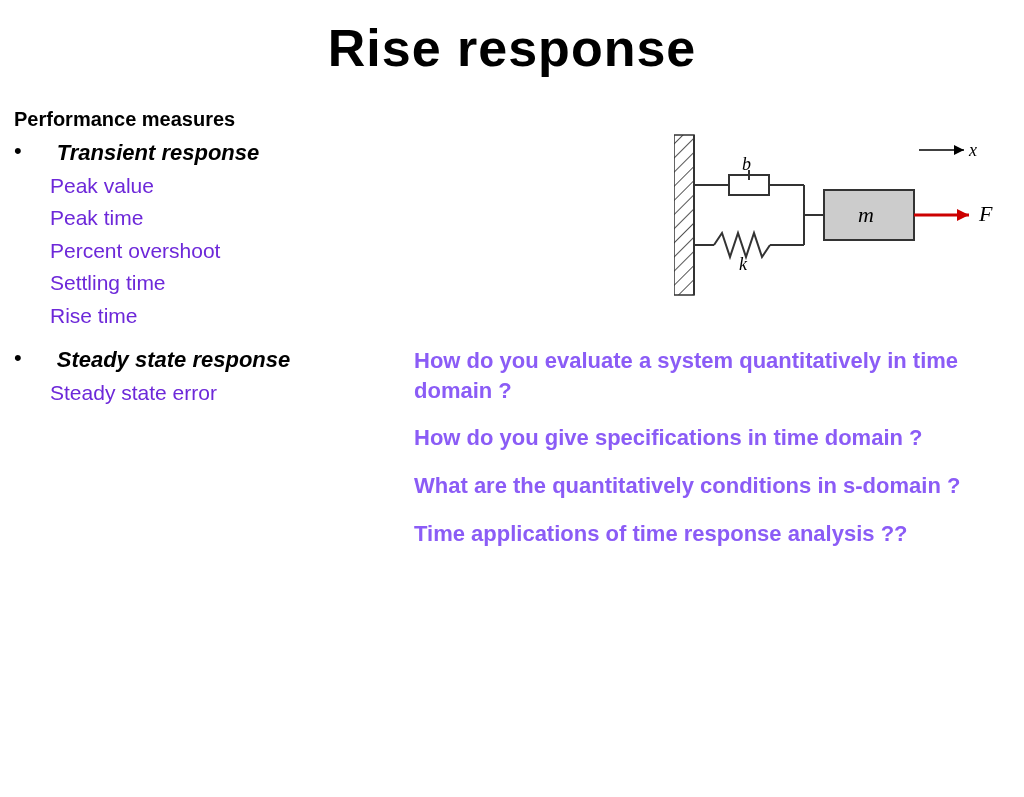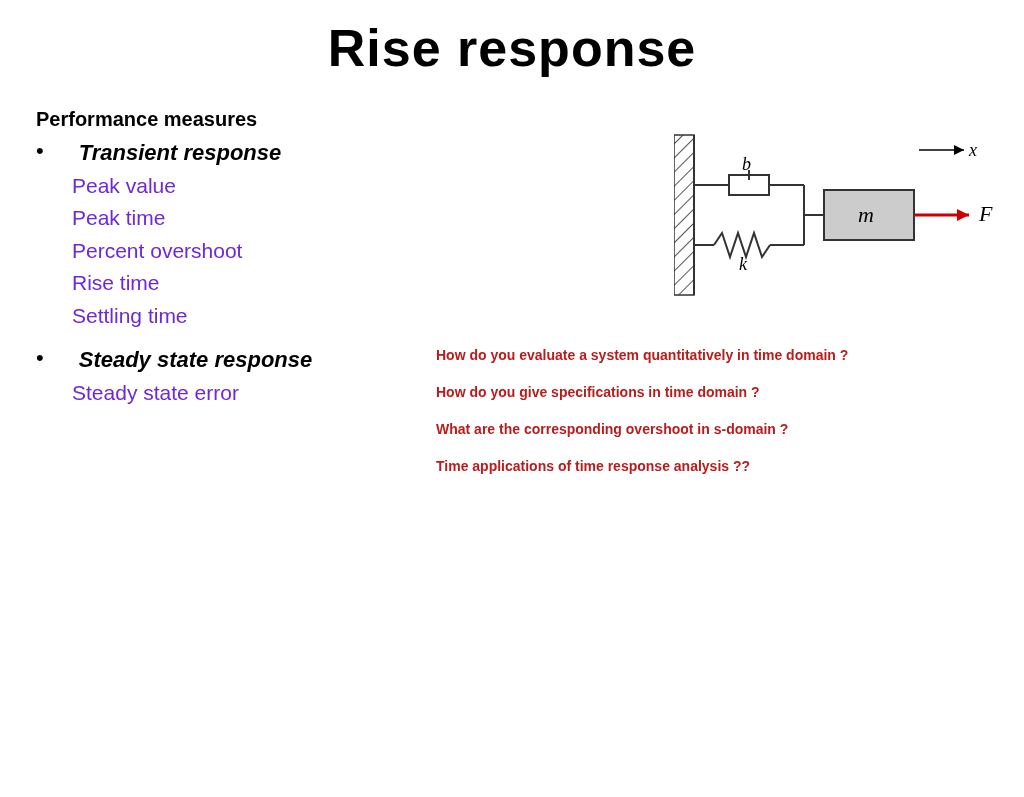--- a/index.html
+++ b/index.html
@@ -18,21 +18,21 @@
       font-weight: 900;
       padding-top: 18px;
       padding-bottom: 10px;
       color: #000;
       letter-spacing: 1px;
     }
 
     .content-area {
       display: flex;
       flex-direction: row;
-      padding: 20px 30px 0 36px;
+      padding: 20px 30px 0 14px;
       gap: 20px;
     }
 
     .left-column {
       width: 380px;
       flex-shrink: 0;
     }
 
     .right-column {
       flex: 1;
@@ -93,23 +93,23 @@
       width: 320px;
       height: 220px;
     }
 
     
     .question-block {
       margin-top: 18px;
     }
 
     .question-text {
-      font-size: 14px;
-      font-weight: 900;
-      color: #b91c1c;
+      font-size: 22px;
+      font-weight: 900;
+      color: #8b5cf6;
       line-height: 1.35;
     }
   </style>
 </head>
 <body>
 
 <h1 class="page-title">Rise response</h1>
 
 <div class="content-area">
   <div class="left-column">
@@ -117,22 +117,22 @@
 
     <div class="bullet-section">
       <div class="bullet-item">
         <span class="bullet-dot">•</span>
         <span class="bullet-label">Transient response</span>
       </div>
       <div class="sub-items">
         <div class="sub-item">Peak value</div>
         <div class="sub-item">Peak time</div>
         <div class="sub-item">Percent overshoot</div>
+        <div class="sub-item">Settling time</div>
         <div class="sub-item">Rise time</div>
-        <div class="sub-item">Settling time</div>
       </div>
     </div>
 
     <div class="bullet-section" style="margin-top:10px;">
       <div class="bullet-item">
         <span class="bullet-dot">•</span>
         <span class="bullet-label">Steady state response</span>
       </div>
       <div class="sub-items">
         <div class="sub-item">Steady state error</div>
@@ -146,21 +146,21 @@
 
     <div class="question-block">
       <p class="question-text">How do you evaluate a system quantitatively in time domain ?</p>
     </div>
 
     <div class="question-block">
       <p class="question-text">How do you  give specifications in time domain ?</p>
     </div>
 
     <div class="question-block">
-      <p class="question-text">What are the corresponding overshoot in s-domain ?</p>
+      <p class="question-text">What are the quantitatively conditions in s-domain ?</p>
     </div>
 
     <div class="question-block">
       <p class="question-text">Time applications of time response analysis ??</p>
     </div>
   </div>
 </div>
 
 <div class="diagram-container">
   <svg width="320" height="220" viewBox="0 0 320 220" xmlns="http://www.w3.org/2000/svg">

